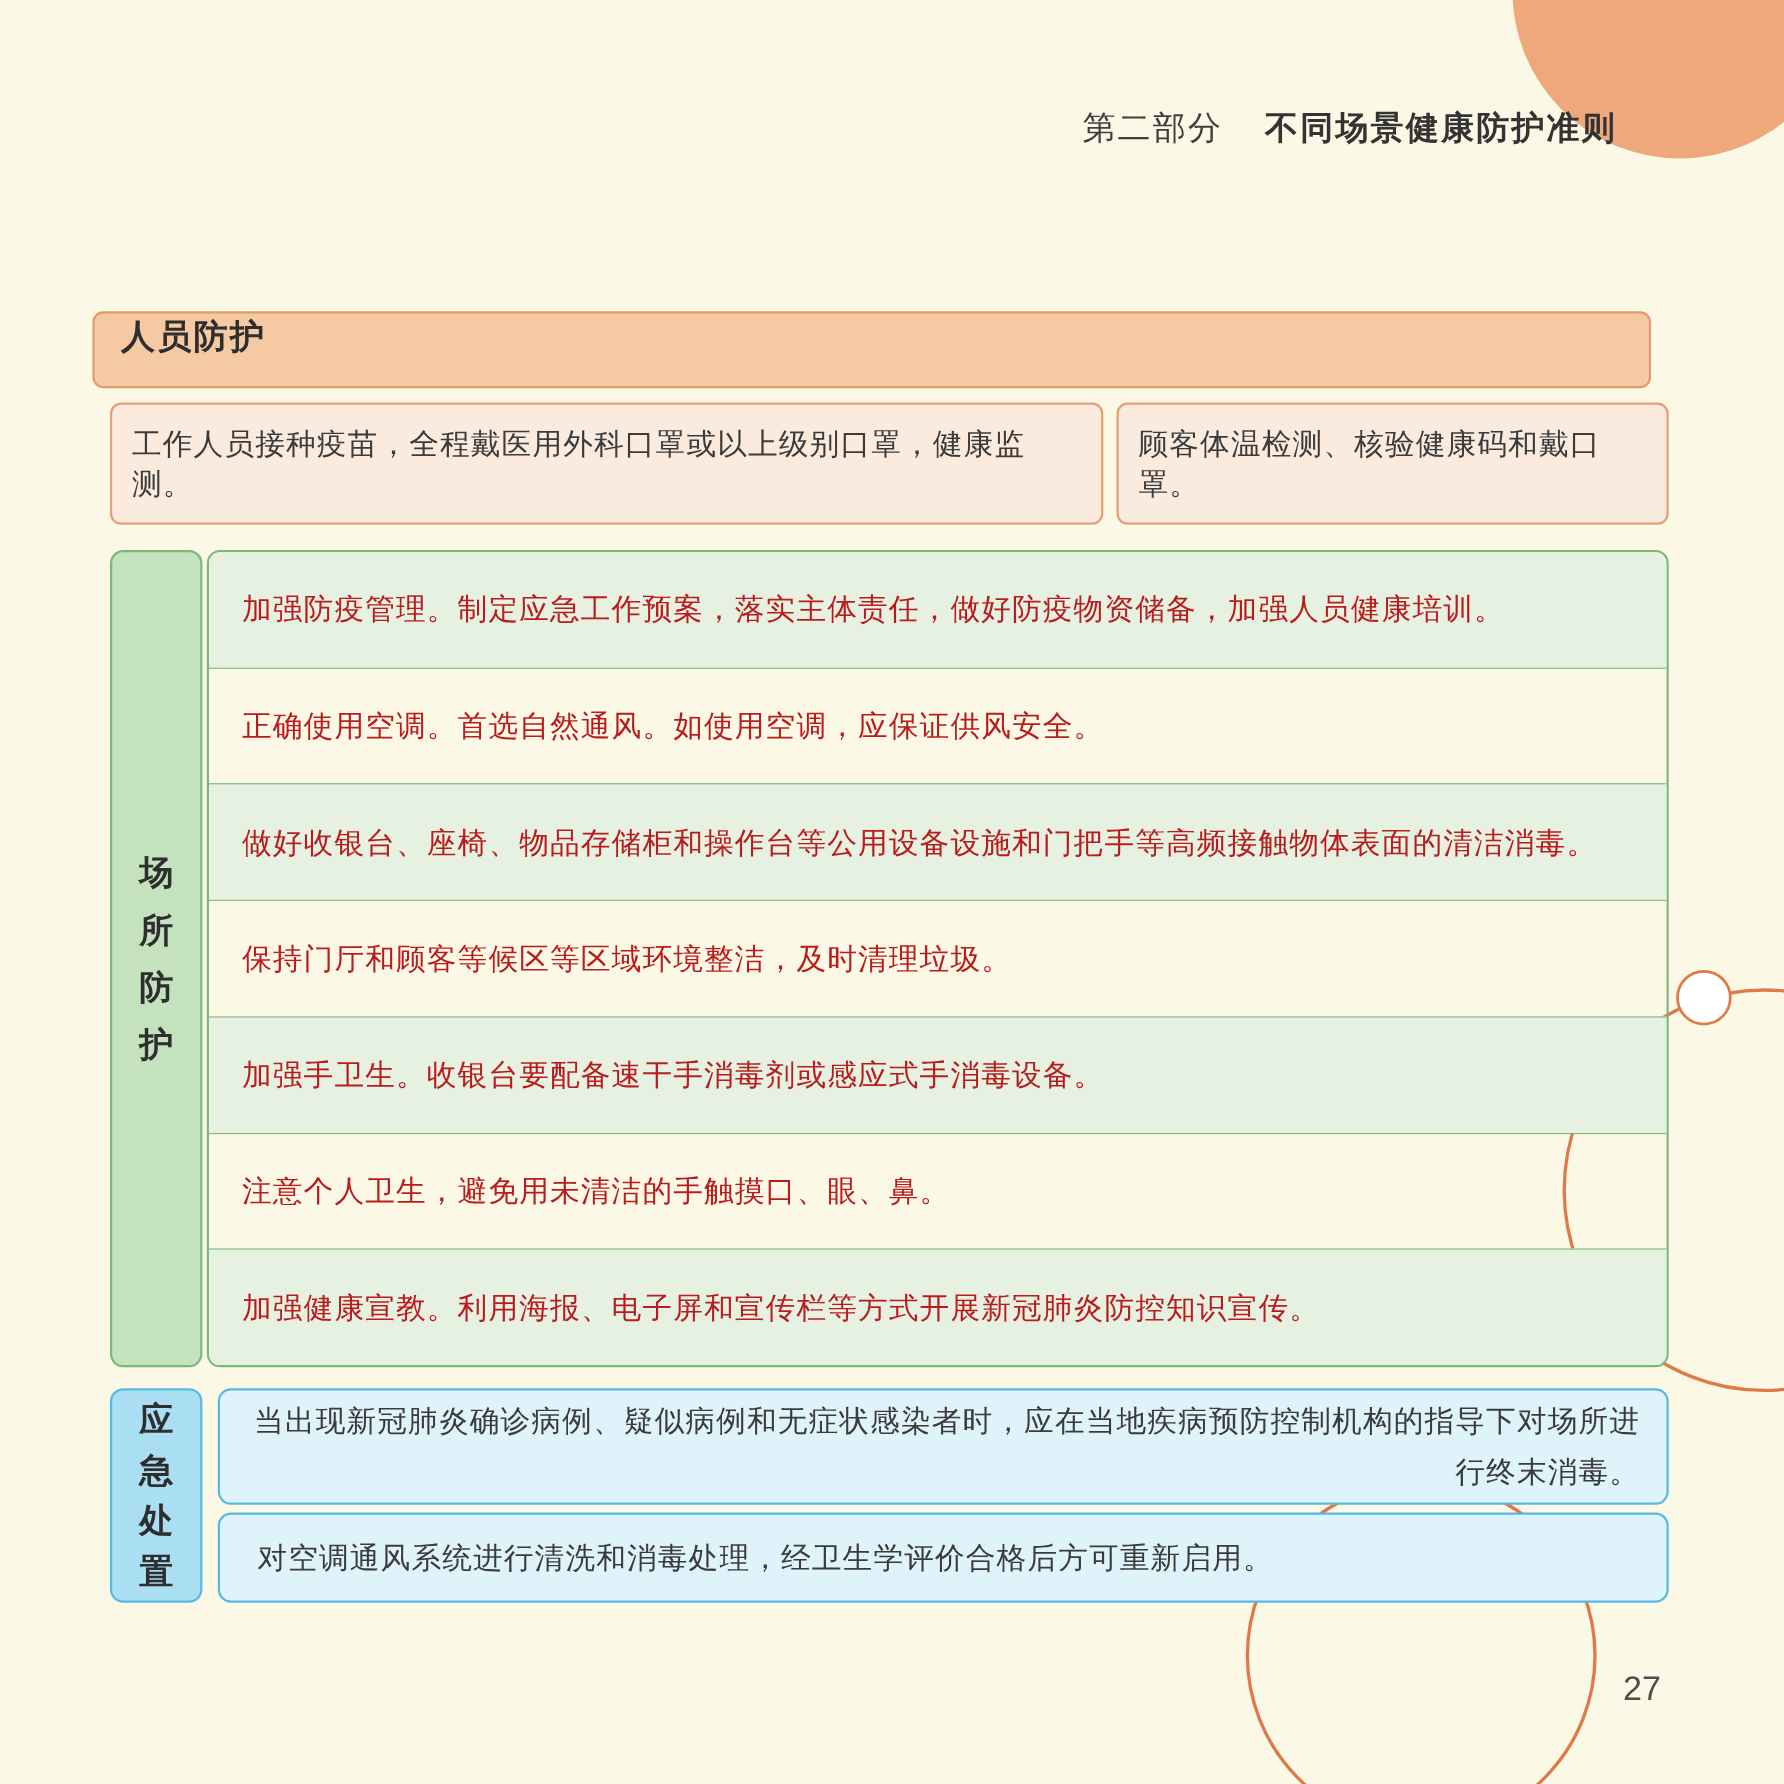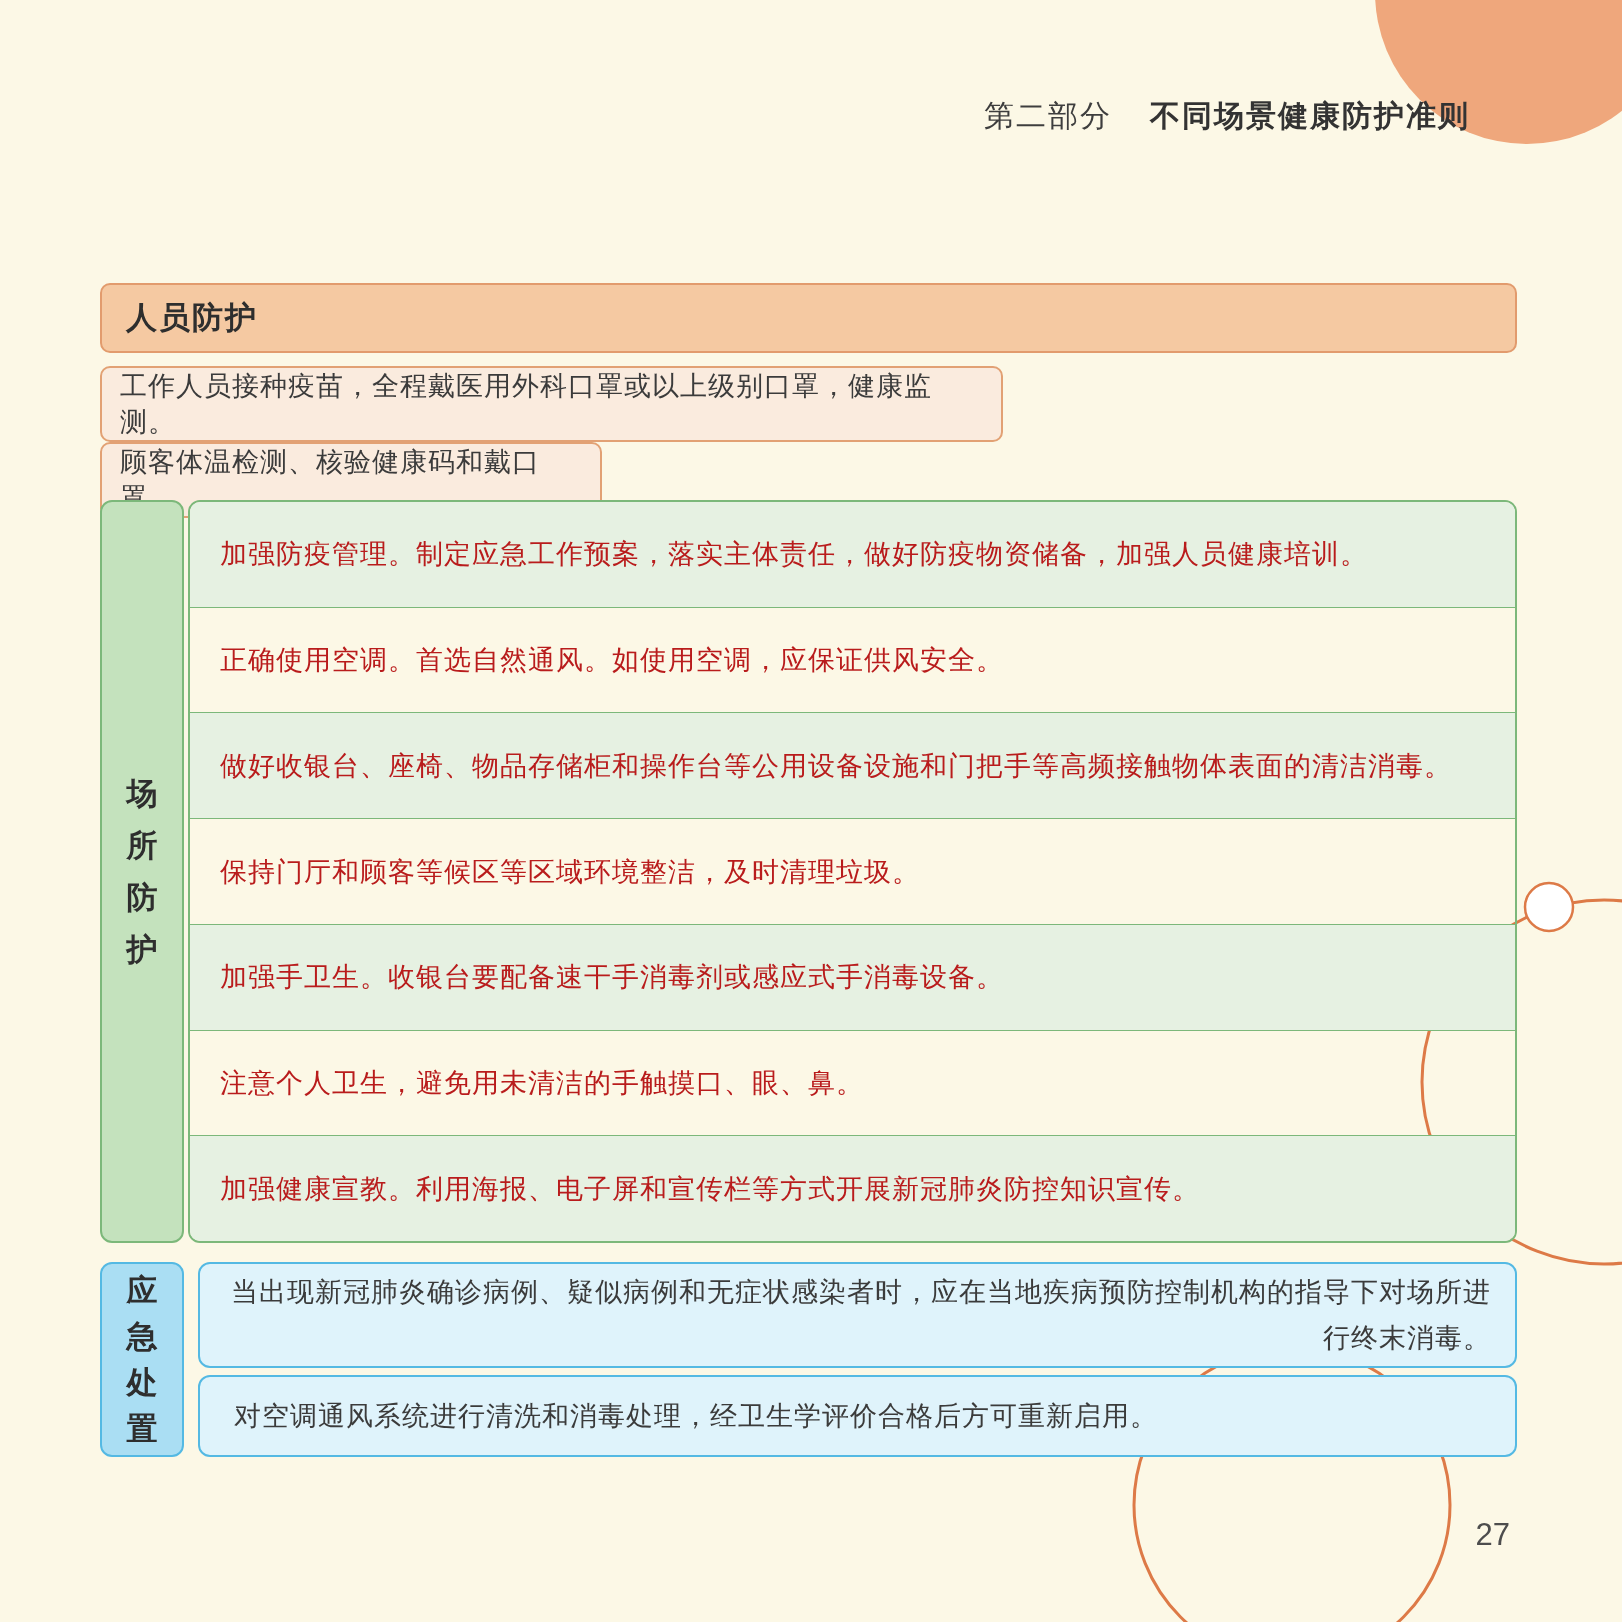--- a/index.html
+++ b/index.html
@@ -19,27 +19,27 @@
   }
   .doc-header .part{font-weight:normal;letter-spacing:2px;}
   .doc-header .part-title{font-weight:bold;margin-left:38px;letter-spacing:2px;color:#333;}
   .page-title{
     position:absolute;top:168px;right:152px;
     font-size:57px;font-weight:bold;color:#EB8B4C;letter-spacing:3px;white-space:nowrap;
   }
 
   
   .personnel-bar{
-    position:absolute;left:100px;top:283px;width:1417px;height:70px;
+    position:absolute;left:84px;top:283px;width:1417px;height:70px;
     box-sizing:border-box;
     background:#F5C9A2;border:2px solid #E29B6D;border-radius:10px;
-    display:flex;align-items:center;padding-left:24px;
+    display:flex;padding-left:24px;
     font-size:31px;font-weight:bold;color:#2E2E2E;letter-spacing:2px;
   }
-  .personnel-row{position:absolute;left:100px;top:366px;width:1417px;height:111px;display:flex;flex-direction:column;}
+  .personnel-row{position:absolute;left:100px;top:366px;width:1417px;height:111px;display:flex;}
   .personnel-box{
     box-sizing:border-box;height:111px;
     background:#FAEBDE;border:2px solid #E2A174;border-radius:10px;
     display:flex;align-items:center;padding:0 18px;
     font-size:27px;color:#3B3B3B;letter-spacing:1px;
   }
   .personnel-box.b1{width:903px;margin-right:12px;}
   .personnel-box.b2{width:502px;}
 
   

